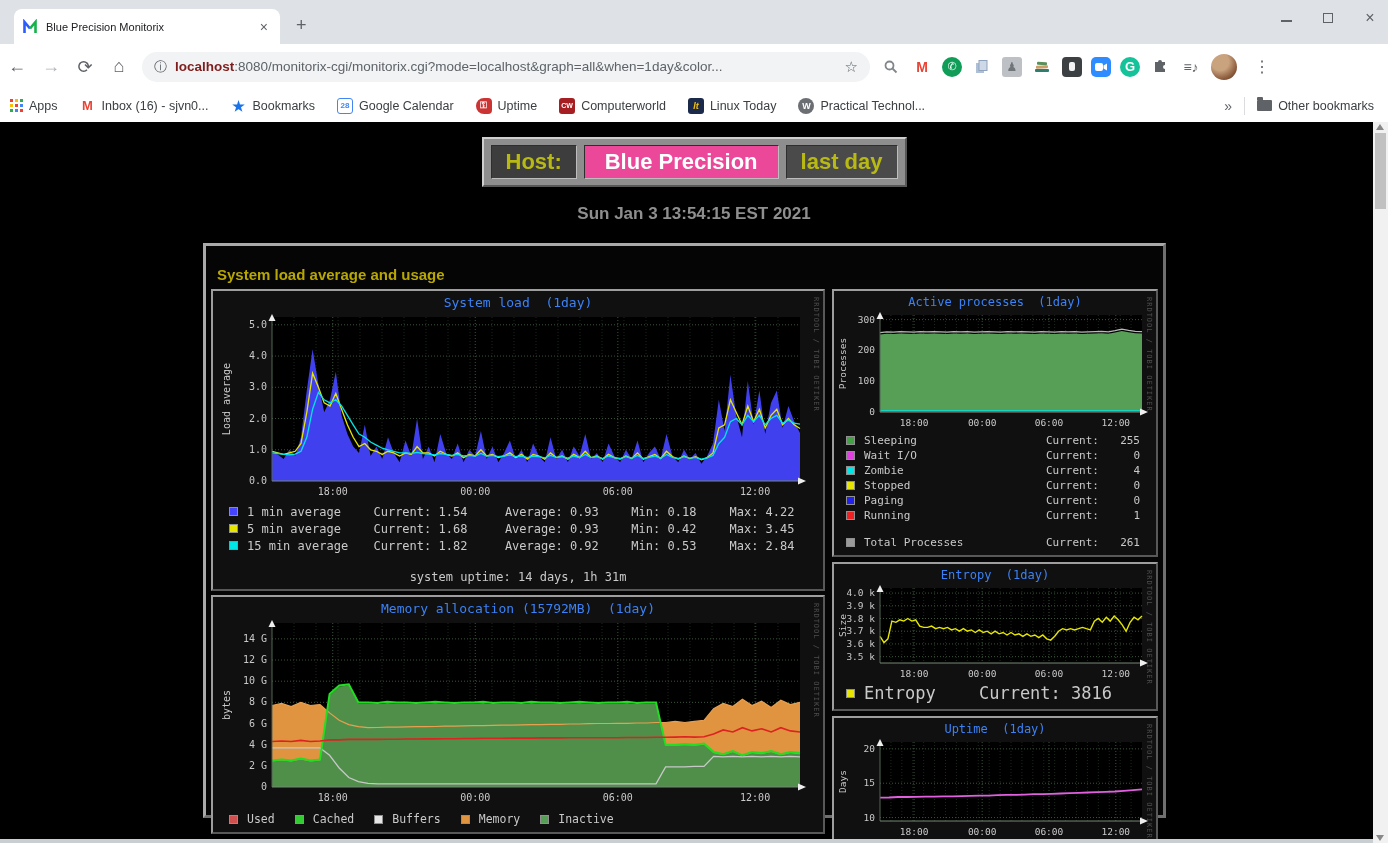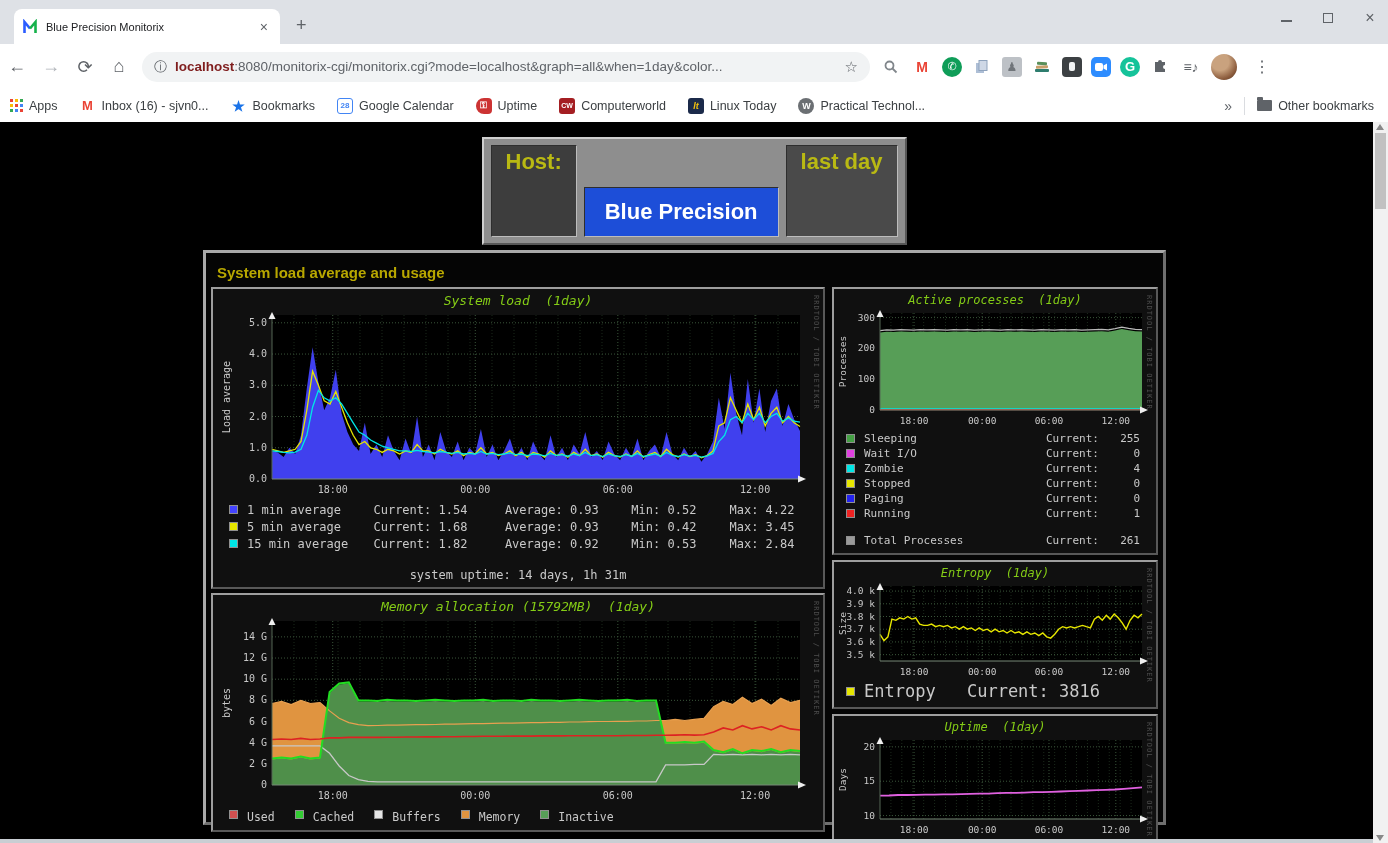--- a/index.html
+++ b/index.html
@@ -42,56 +42,56 @@
   
   .page { position:absolute; left:0; top:122px; width:1388px; height:721px; background:#000; overflow:hidden; }
   .scrollbar { position:absolute; right:0; top:0; bottom:0; width:15px; background:#f1f1f1; z-index:50; }
   .sb-up { position:absolute; top:2px; left:3px; width:0; height:0; border-left:4.5px solid transparent; border-right:4.5px solid transparent; border-bottom:6px solid #888; }
   .sb-down { position:absolute; bottom:2px; left:3px; width:0; height:0; border-left:4.5px solid transparent; border-right:4.5px solid transparent; border-top:6px solid #888; }
   .sb-thumb { position:absolute; top:11px; left:2px; width:11px; height:76px; background:#c1c1c1; }
 
   .hostbar { margin:15px auto 0; width:fit-content; display:flex; gap:7px; background:#8e8e8e; padding:6px 7px; border-top:2px solid #cfcfcf; border-left:2px solid #cfcfcf; border-right:2px solid #575757; border-bottom:2px solid #575757; }
   .host-cell { font-weight:bold; font-size:22px; padding:3px 14px; border-top:1px solid #2e2e2e; border-left:1px solid #2e2e2e; border-right:1px solid #bdbdbd; border-bottom:1px solid #bdbdbd; }
   .hc-label { background:#3d3d3d; color:#b9b913; }
-  .hc-name  { background:#1d4ed8; color:#fff; padding:11px 20px;margin-top:42px; }
+  .hc-name  { background:#ec4899; color:#fff; padding:3px 20px; }
   .hc-period{ background:#4a4a4a; color:#b9b913; }
 
   .datetime { text-align:center; margin-top:17px; color:#8f8f8f; font-weight:bold; font-size:17px; }
 
-  .main-table { position:absolute; left:203px; top:128px; width:963px; height:575px; background:#050505; border-top:3px solid #a9a9a9; border-left:3px solid #a9a9a9; border-right:3px solid #6f6f6f; border-bottom:3px solid #6f6f6f; padding:7px 5px; }
+  .main-table { position:absolute; left:203px; top:121px; width:963px; height:575px; background:#050505; border-top:3px solid #a9a9a9; border-left:3px solid #a9a9a9; border-right:3px solid #6f6f6f; border-bottom:3px solid #6f6f6f; padding:16px 5px; }
   .section-title { color:#b8a700; font-weight:bold; font-size:15px; padding:4px 6px 6px; }
   .cols { display:flex; gap:7px; }
   .col-l { width:614px; display:flex; flex-direction:column; gap:4px; }
   .col-r { width:332px; display:flex; flex-direction:column; gap:5px; }
 
   .panel { position:relative; background:#101010; border-top:2px solid #9e9e9e; border-left:2px solid #9e9e9e; border-right:2px solid #585858; border-bottom:2px solid #585858; padding:4px 2px 5px; }
   .rrd { position:absolute; top:6px; right:3px; writing-mode:vertical-rl; font-family:"DejaVu Sans Mono", monospace; font-size:7px; letter-spacing:1px; color:#4e4e4e; }
-  .chart-title { text-align:center; font-family:"DejaVu Sans Mono", monospace; font-size:13px; color:#84cc16; white-space:pre; margin-bottom:1px;font-style:italic; }
+  .chart-title { text-align:center; font-family:"DejaVu Sans Mono", monospace; font-size:13px; color:#3b82f6; white-space:pre; margin-bottom:1px; }
   .chart-title.small { font-size:12px; }
   svg.chart { display:block; margin:0 auto; }
   svg text { font-family:"DejaVu Sans Mono", monospace; fill:#c9c9c9; }
 
   .mono { font-family:"DejaVu Sans Mono", monospace; color:#c9c9c9; white-space:pre; }
   .lg-row { display:flex; align-items:center; font-size:12px; padding:1.5px 0 1.5px 14px; }
   .sw { width:9px; height:9px; border:1px solid #909090; margin-right:9px; flex:none; }
   .lg-label { width:152px; }
   .lg-c { width:158px; } .lg-a { width:152px; } .lg-m { width:118px; } .lg-x { width:110px; }
   .lg-footer { text-align:center; font-size:12px; margin-top:16px; }
 
   .plg-row { display:flex; align-items:center; font-size:11px; padding:1px 14px 1px 10px; }
   .plg-label { flex:1; }
   .plg-cur { width:62px; }
   .plg-val { width:32px; text-align:right; }
   .plg-total { margin-top:12px; }
 
   .slg-row { display:flex; align-items:center; font-size:17px; padding:2px 14px 1px 10px; }
-  .slg-cur { margin-left:auto; margin-right:40px; }
+  .slg-cur { margin-left:auto; margin-right:28px; }
 
   .mem-legend { display:flex; gap:20px; font-size:11.5px; padding:3px 0 1px 14px; }
-  .mem-item { display:flex; align-items:flex-start; }
+  .mem-item { display:flex; align-items:center; }
 
   .bottom-strip { position:absolute; left:0; bottom:0; width:1388px; height:4px; background:#c9ced3; }
 </style>
 </head>
 <body>
 
 <div class="titlebar">
   <div class="tab">
     <svg width="16" height="16" viewBox="0 0 16 16">
       <polyline points="2.5,14 2.5,3 8,9.5" fill="none" stroke="#2b5cff" stroke-width="2.6"></polyline>
@@ -289,21 +289,21 @@
               <text x="10" y="88" text-anchor="middle" font-size="10" transform="rotate(-90 10 88)">Load average</text>
               <polygon points="48.5,10 55.5,10 52,3" fill="#eee"></polygon>
               <polygon points="586,170 578,166.5 578,173.5" fill="#eee"></polygon>
             </svg>
           <div>
             <div class="lg-row mono">
               <span class="sw" style="background: rgb(68, 68, 255);"></span>
               <span class="lg-label">1 min average</span>
               <span class="lg-c">Current: 1.54</span>
               <span class="lg-a">Average: 0.93</span>
-              <span class="lg-m">Min: 0.52</span>
+              <span class="lg-m">Min: 0.18</span>
               <span class="lg-x">Max: 4.22</span>
             </div>
             <div class="lg-row mono">
               <span class="sw" style="background: rgb(230, 230, 0);"></span>
               <span class="lg-label">5 min average</span>
               <span class="lg-c">Current: 1.68</span>
               <span class="lg-a">Average: 0.93</span>
               <span class="lg-m">Min: 0.42</span>
               <span class="lg-x">Max: 3.45</span>
             </div>

